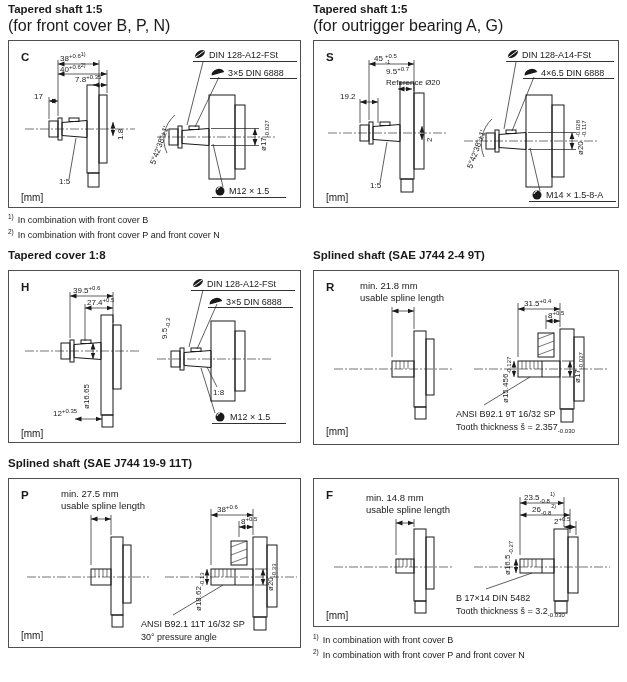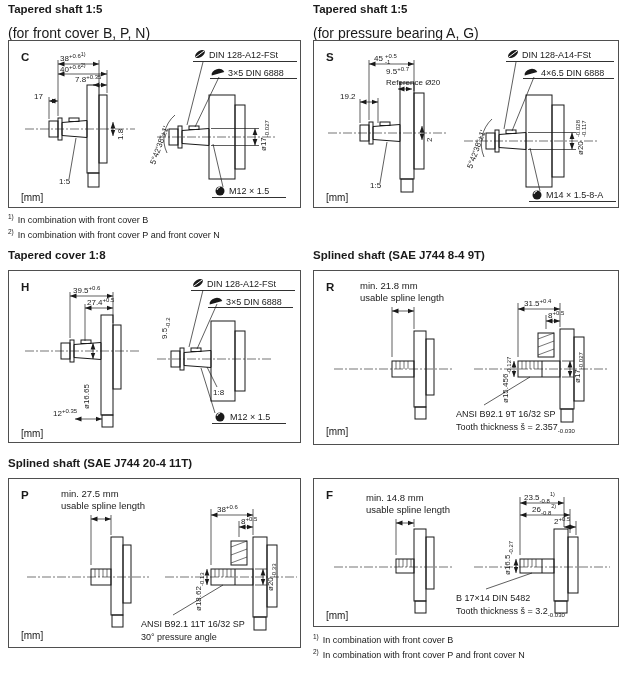--- a/index.html
+++ b/index.html
@@ -1,19 +1,19 @@
 <!DOCTYPE html>
 <html><head>
 <meta charset="utf-8">
 <style>
   html,body{margin:0;padding:0;background:#fff;}
   .page{position:relative;width:627px;height:678px;background:#fff;
         font-family:"Liberation Sans",sans-serif;color:#1a1a1a;overflow:hidden;}
   .ptitle{position:absolute;font-size:11.5px;font-weight:bold;white-space:nowrap;}
-  .psub{position:absolute;font-size:14px;white-space:nowrap;margin-top:8px;}
+  .psub{position:absolute;font-size:16px;white-space:nowrap;}
   .pbox{position:absolute;border:1px solid #4f4f4f;box-sizing:border-box;background:#fff;}
   .letter{position:absolute;left:12px;top:10px;font-size:11.5px;font-weight:bold;}
   .pbox svg{position:absolute;left:0;top:0;}
   .fn{position:absolute;font-size:9px;white-space:nowrap;}
   .fn sup{font-size:6.5px;margin-right:4px;}
   svg text{font-family:"Liberation Sans",sans-serif;fill:#1a1a1a;}
   .ln{fill:none;stroke:#1a1a1a;stroke-width:1;}
   .lnf{fill:#1a1a1a;stroke:none;}
   .cl{fill:none;stroke:#1a1a1a;stroke-width:0.6;stroke-dasharray:9 2 2 2;}
   .dim{fill:none;stroke:#1a1a1a;stroke-width:0.7;}
@@ -102,21 +102,21 @@
         </g>
         <text class="lb" x="220" y="153">M12 × 1.5</text>
         <line class="u" x1="203" y1="156.5" x2="277" y2="156.5"></line>
       </g>
     </svg>
   </div>
   <div class="fn" style="left:8px;top:213px"><sup>1)</sup><span>In combination with front cover B</span></div>
   <div class="fn" style="left:8px;top:228px"><sup>2)</sup><span>In combination with front cover P and front cover N</span></div>
 
   <div class="ptitle" style="left:313px;top:3px">Tapered shaft 1:5</div>
-  <div class="psub" style="left:313px;top:17px">(for pressure bearing A, G)</div>
+  <div class="psub" style="left:313px;top:17px">(for outrigger bearing A, G)</div>
   <div class="pbox" style="left:313px;top:40px;width:306px;height:168px">
     <div class="letter">S</div>
     <svg width="304" height="166" viewBox="0 0 304 166">
       <defs>
           <marker id="as" markerUnits="userSpaceOnUse" markerWidth="8" markerHeight="6" refX="6.5" refY="3" orient="auto-start-reverse">
             <path d="M0,0.6 L6.5,3 L0,5.4 Z" fill="#1a1a1a"></path>
           </marker>
         </defs>
       <g>
         <line class="cl" x1="14" y1="92" x2="134" y2="92"></line>
@@ -242,21 +242,21 @@
         <g>
           <circle class="lnf" cx="211" cy="146" r="4.5"></circle>
           <path d="M208,145 a4,4 0 0 1 3,-3" stroke="#fff" stroke-width="1" fill="none"></path>
         </g>
         <text class="lb" x="221" y="149">M12 × 1.5</text>
         <line class="u" x1="203" y1="152.5" x2="277" y2="152.5"></line>
       </g>
     </svg>
   </div>
 
-  <div class="ptitle" style="left:313px;top:249px">Splined shaft (SAE J744 8-4 9T)</div>
+  <div class="ptitle" style="left:313px;top:249px">Splined shaft (SAE J744 2-4 9T)</div>
   <div class="pbox" style="left:313px;top:270px;width:306px;height:175px">
     <div class="letter">R</div>
     <svg width="304" height="173" viewBox="0 0 304 173">
       <defs>
           <marker id="ar" markerUnits="userSpaceOnUse" markerWidth="8" markerHeight="6" refX="6.5" refY="3" orient="auto-start-reverse">
             <path d="M0,0.6 L6.5,3 L0,5.4 Z" fill="#1a1a1a"></path>
           </marker>
         </defs>
       <g>
         <text class="nt" x="46" y="18">min. 21.8 mm</text>
@@ -304,21 +304,21 @@
         <line class="dim" x1="248" y1="106" x2="260" y2="106"></line>
         <line class="dim" x1="256" y1="90" x2="256" y2="106" marker-start="url(#ar)" marker-end="url(#ar)"></line>
         <text class="dt" x="266" y="112" transform="rotate(-90 266 112)"><tspan>ø17</tspan><tspan class="tol" dy="2.5">-0.027</tspan></text>
         <line class="dim" x1="216" y1="106" x2="170" y2="134"></line>
         <text class="lb" x="142" y="146">ANSI B92.1 9T 16/32 SP</text>
         <text class="lb" x="142" y="159"><tspan>Tooth thickness š = 2.357</tspan><tspan class="tol" dy="2.5">-0.030</tspan></text>
       </g>
     </svg>
   </div>
 
-  <div class="ptitle" style="left:8px;top:457px">Splined shaft (SAE J744 20-4 11T)</div>
+  <div class="ptitle" style="left:8px;top:457px">Splined shaft (SAE J744 19-9 11T)</div>
   <div class="pbox" style="left:8px;top:478px;width:293px;height:170px">
     <div class="letter">P</div>
     <svg width="291" height="168" viewBox="0 0 291 168">
       <defs>
           <marker id="ap" markerUnits="userSpaceOnUse" markerWidth="8" markerHeight="6" refX="6.5" refY="3" orient="auto-start-reverse">
             <path d="M0,0.6 L6.5,3 L0,5.4 Z" fill="#1a1a1a"></path>
           </marker>
         </defs>
       <g>
         <text class="nt" x="52" y="18">min. 27.5 mm</text>

